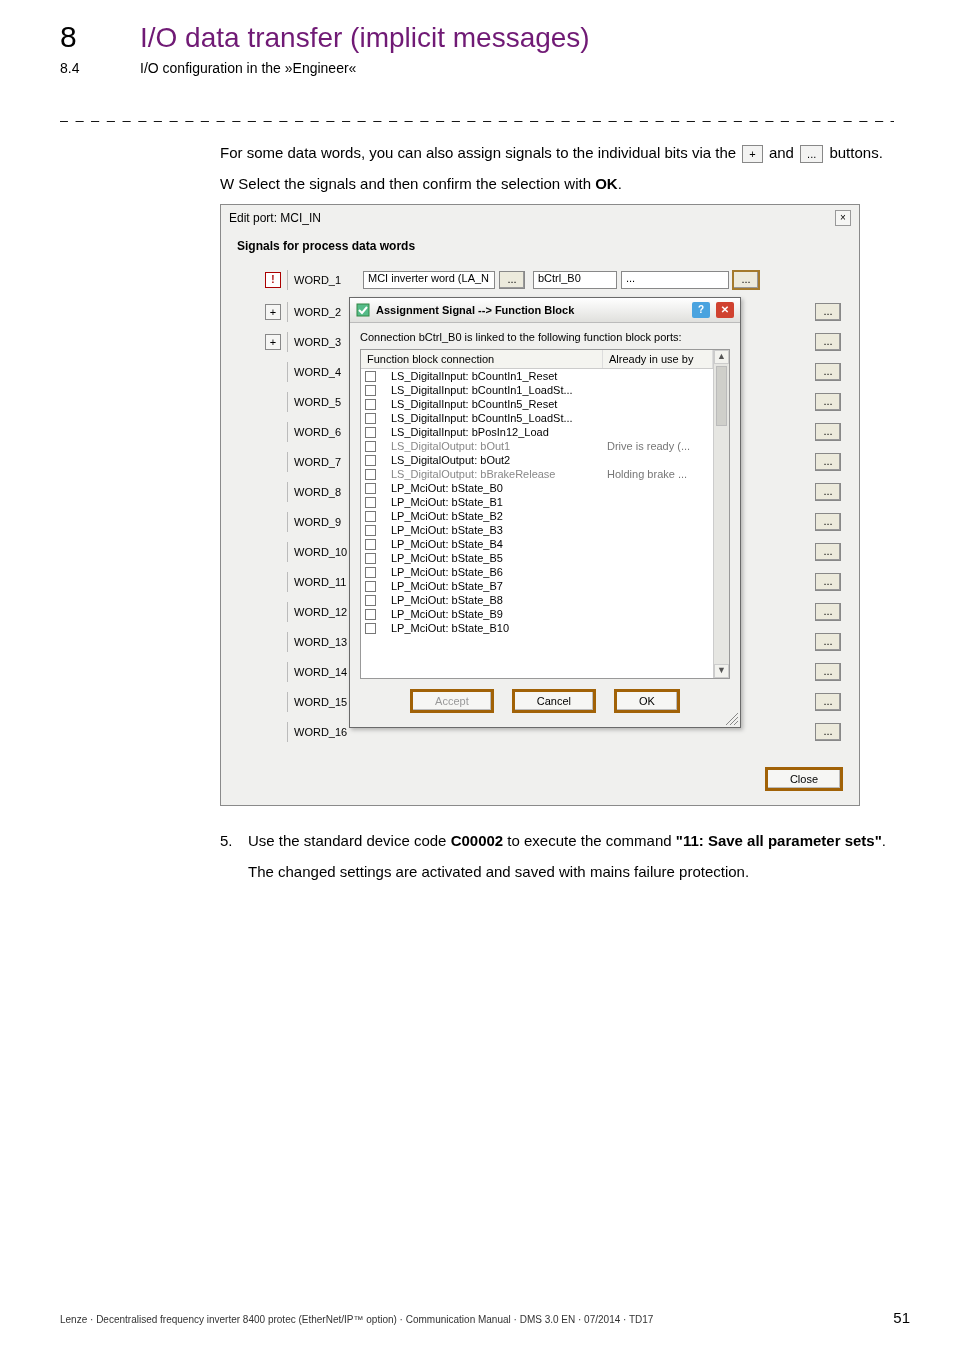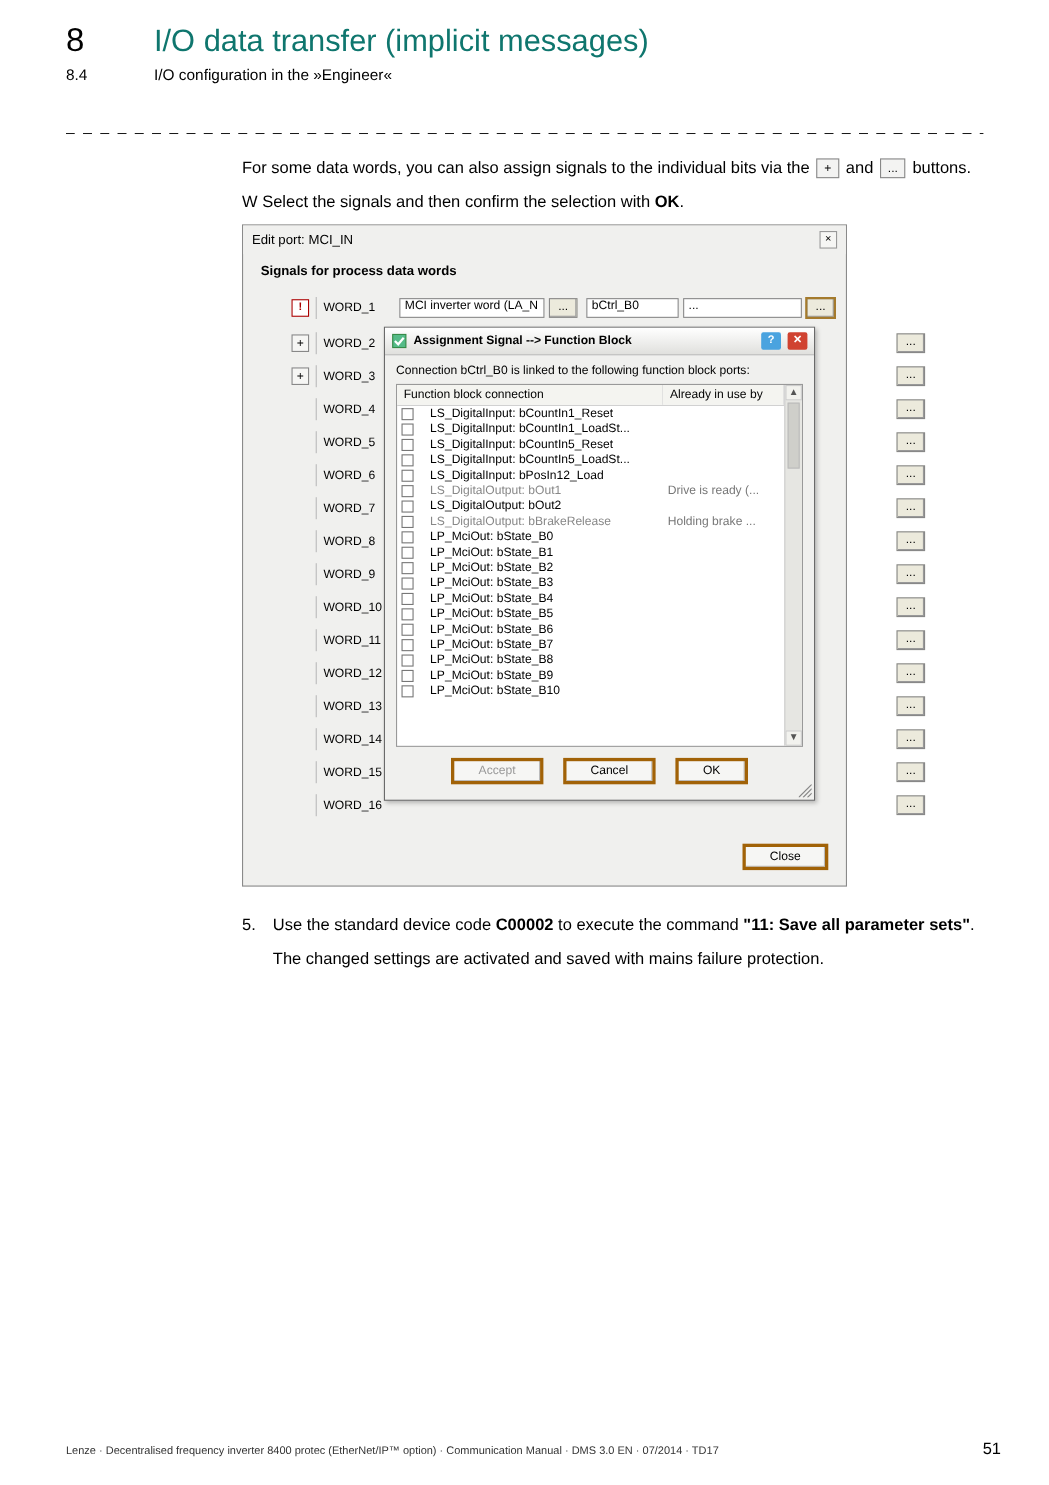--- a/index.html
+++ b/index.html
@@ -7,35 +7,35 @@
     font-family: "Segoe UI", Tahoma, Arial, sans-serif;
     width: 954px;
     height: 1350px;
     background: #fff;
     color: #000;
     position: relative;
   }
   .page { padding: 20px 60px 0 60px; }
   .hdr { display: flex; align-items: baseline; gap: 30px; }
   .hdr .chno { font-size: 30px; font-weight: 300; color: #000; width: 50px; }
-  .hdr .chtitle { font-size: 28px; font-weight: 400; color: #0f766e; }
+  .hdr .chtitle { font-size: 28px; font-weight: 400; color: #701a75; }
   .sub { display: flex; align-items: baseline; gap: 30px; margin-top: 6px; }
   .sub .sno { font-size: 14px; color: #000; width: 50px; }
   .sub .stitle { font-size: 14px; color: #000; }
   .dashes { margin: 30px 0 20px 0; letter-spacing: 2px; color: #000; font-size: 14px; white-space: nowrap; overflow: hidden; }
   .bodytext { margin-left: 160px; font-size: 15px; line-height: 1.4; margin-bottom: 10px; }
   .bodytext b { font-weight: 700; }
   .btn-inline {
     display: inline-block; border: 1px solid #888; background: #f3f3f2;
     font-size: 11px; padding: 0 6px; line-height: 16px; vertical-align: middle;
     margin: 0 2px;
   }
   .screenshot {
     margin: 10px 0 24px 160px;
-    width: 550px;
+    width: 640px;
     border: 1px solid #8a8a8a;
     background: #f0f0ee;
     font-family: "Tahoma", Arial, sans-serif;
     font-size: 11px;
     color: #000;
   }
   .dlg-title {
     display:flex; justify-content:space-between; align-items:center;
     padding: 5px 8px; background: #f0f0ee; font-size: 12px;
   }

